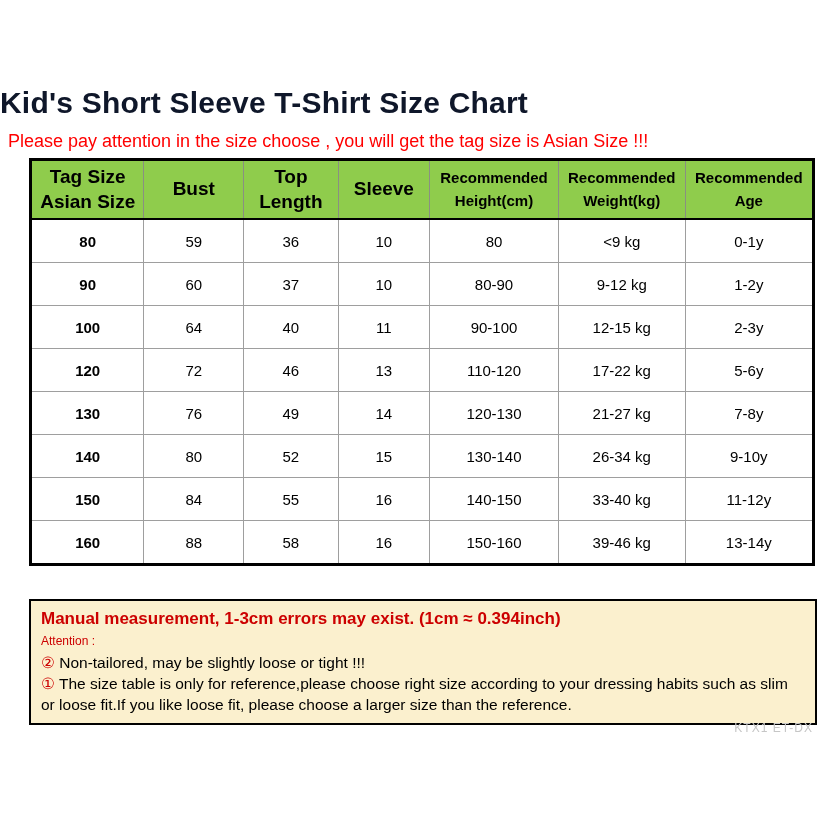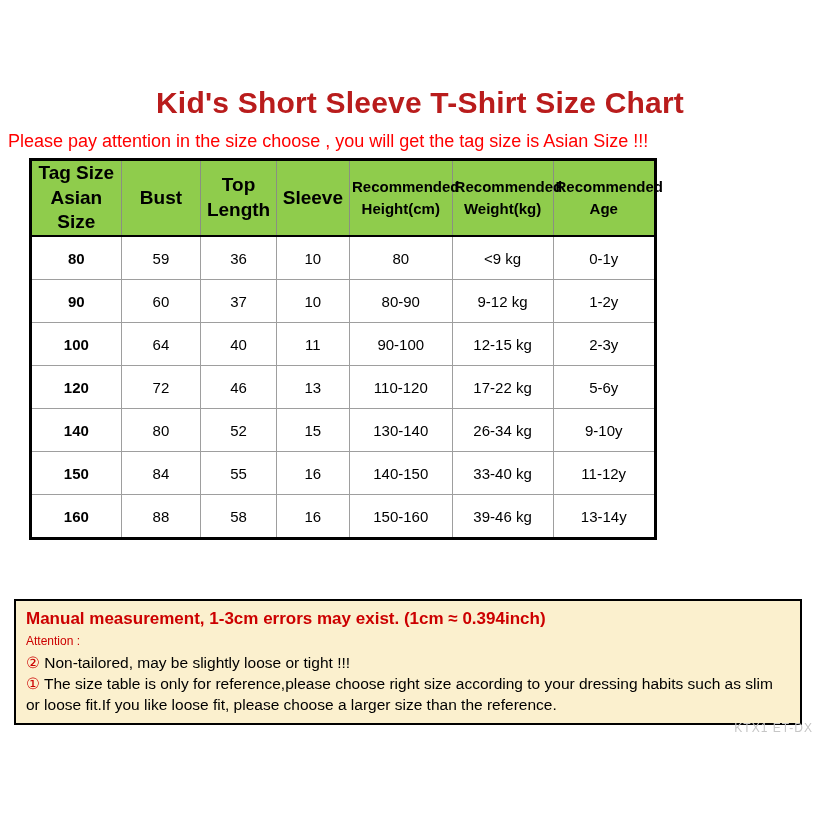--- a/index.html
+++ b/index.html
@@ -5,29 +5,29 @@
   html, body { margin: 0; padding: 0; }
   body {
     width: 840px; height: 840px;
     background: #ffffff;
     font-family: "Liberation Sans", sans-serif;
     position: relative;
     overflow: hidden;
   }
   .title {
     position: absolute; top: 86px; left: 0; width: 840px; margin: 0;
-    text-align: center; font-size: 30px; font-weight: bold; color: #b91c1c;
+    font-size: 30px; font-weight: bold; color: #0f172a;
     letter-spacing: 0.2px;
   }
   .subtitle {
     position: absolute; top: 131px; left: 8px; width: 840px;
     text-align: left; font-size: 18px; color: var(--red, #ff0000);
   }
   table.size-table {
-    position: absolute; top: 158px; left: 29px; width: 628px;
+    position: absolute; top: 158px; left: 29px; width: 786px;
     border-collapse: collapse; table-layout: fixed;
     border: 3px solid #000;
   }
   table.size-table th {
     background: var(--header-green, #92D050);
     border: 1px solid #8a8f82;
     border-bottom: 2px solid #000;
     height: 57px;
     font-size: 19px; font-weight: bold; color: #000;
     line-height: 1.3; text-align: center; vertical-align: middle;
@@ -43,21 +43,21 @@
   table.size-table th:nth-child(7) { width: 16.4%; }
   table.size-table td {
     border: 1px solid var(--grid-gray, #9e9e9e);
     height: 40px;
     text-align: center; vertical-align: middle;
     font-size: 15px; color: #000;
     background: #fff;
   }
   table.size-table td:first-child { font-weight: bold; }
   .notes {
-    position: absolute; top: 599px; left: 14px; width: 788px;
+    position: absolute; top: 599px; left: 29px; width: 788px;
     box-sizing: border-box;
     background: var(--note-bg, #FBF0CE);
     border: 2px solid #000;
     padding: 6px 12px 8px 10px;
   }
   .note-measure {
     color: var(--dark-red, #CC0000); font-weight: bold;
     font-size: 17px; line-height: 23px;
   }
   .note-attention {
@@ -145,20 +145,29 @@
         <tr>
           <td>120</td>
           <td>72</td>
           <td>46</td>
           <td>13</td>
           <td>110-120</td>
           <td>17-22 kg</td>
           <td>5-6y</td>
         </tr>
         <tr>
+          <td>130</td>
+          <td>76</td>
+          <td>49</td>
+          <td>14</td>
+          <td>120-130</td>
+          <td>21-27 kg</td>
+          <td>7-8y</td>
+        </tr>
+        <tr>
           <td>140</td>
           <td>80</td>
           <td>52</td>
           <td>15</td>
           <td>130-140</td>
           <td>26-34 kg</td>
           <td>9-10y</td>
         </tr>
         <tr>
           <td>150</td>

